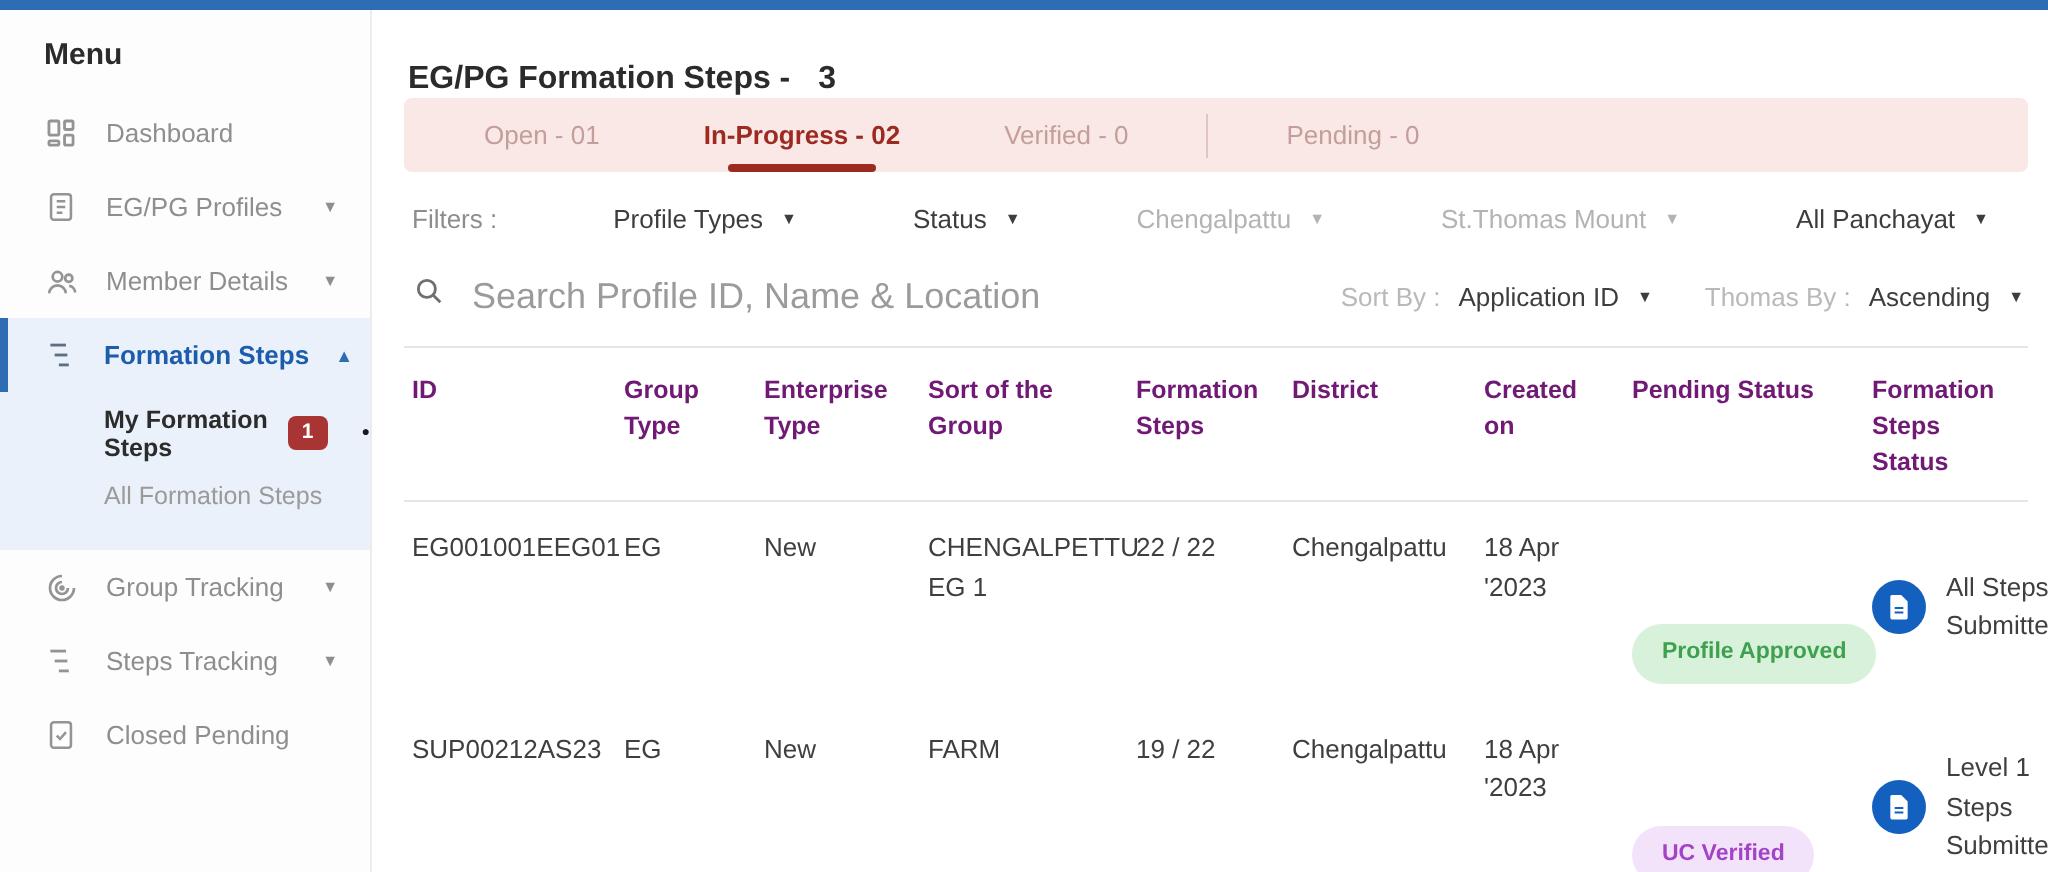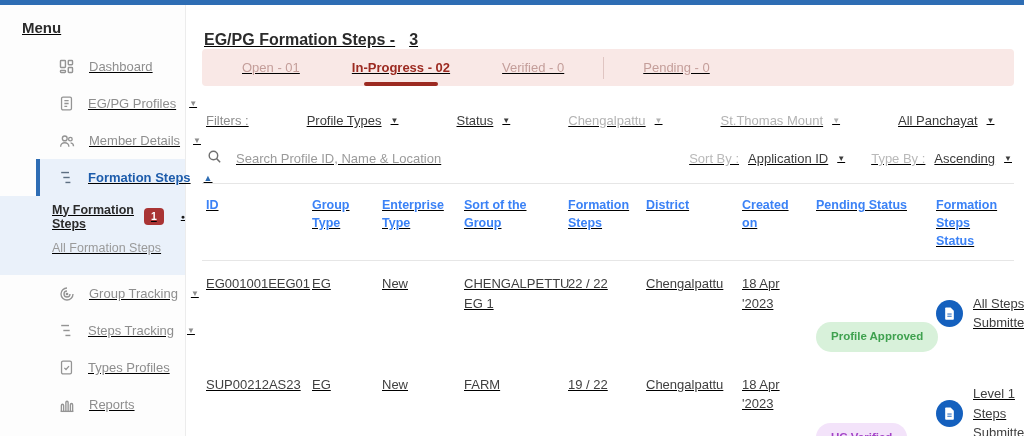--- a/index.html
+++ b/index.html
@@ -1,27 +1,27 @@
 <!DOCTYPE html>
 <html><head>
 <meta charset="utf-8">
 <style>
   * { margin:0; padding:0; box-sizing:border-box; }
   html,body { background:#fff; }
   .app { width:1024px; height:436px; overflow:hidden; position:relative;
          font-family:"Liberation Sans", sans-serif; background:#fff; }
   .topbar { height:5px; background:#2e6db4; }
-  .layout { display:flex; height:431px;text-decoration:underline; }
+  .layout { display:flex; height:431px; }
 
   
   .sidebar { width:186px; flex:0 0 186px; background:#fdfdfd;
              border-right:1px solid #ececec; padding-top:10px; }
   .menu-title { font-size:15px; font-weight:bold; color:#2b2b2b; padding:4px 0 12px 22px; }
   .nav-item { display:flex; align-items:center; height:37px; padding:0 16px 0 22px;
-              color:#8e8e8e; font-size:13px; gap:13px; cursor:pointer;margin-left:36px; }
+              color:#8e8e8e; font-size:13px; gap:13px; cursor:pointer; }
   .nav-item .icon { width:18px; height:18px; display:flex; align-items:center; color:#949494; }
   .nav-item .label { flex:1; white-space:nowrap; }
   .nav-item .arrow { font-size:8px; color:#8e8e8e; }
   .nav-item.active { background:#eaf1fa; color:#1d5cab; font-weight:bold;
                      border-left:4px solid #2e6db4; padding-left:18px; }
   .nav-item.active .arrow { color:#2e6db4; font-size:9px; }
   .nav-item.active .icon { color:#5d6f82; }
   .submenu { background:#eaf1fa; padding:5px 0 12px 0; }
   .sub-item { display:flex; align-items:center; height:31px; padding-left:52px;
               font-size:12.5px; color:#9a9a9a; gap:9px; cursor:pointer; }
@@ -36,44 +36,44 @@
                 display:flex; gap:14px; }
   .tabbar { height:37px; background:#f9e8e6; border-radius:4px;
             display:flex; align-items:center; padding-left:14px; }
   .tab { position:relative; height:100%; display:flex; align-items:center;
          padding:0 26px; font-size:13px; color:#c49e9a; cursor:pointer; white-space:nowrap; }
   .tab.active { color:#9c2a21; font-weight:bold; }
   .tab.active::after { content:""; position:absolute; left:50%; transform:translateX(-50%);
                        bottom:0; width:74px; height:4px; background:#9c2a21; border-radius:3px; }
   .tab-divider { width:1px; height:22px; background:#e0c5c2; margin:0 13px; }
 
-  .filters { margin-top:27px; display:flex; align-items:center; gap:30px;
+  .filters { margin-top:16px; display:flex; align-items:center; gap:30px;
              font-size:13px; color:#3d3d3d; padding-left:4px; }
   .flabel { color:#8d8d8d; }
   .dropdown { display:flex; align-items:center; gap:9px; cursor:pointer; white-space:nowrap;padding-left:28px; }
   .dropdown .darrow { font-size:8px; color:#3d3d3d; }
   .dropdown.muted { color:#b3b3b3; }
   .dropdown.muted .darrow { color:#b3b3b3; }
 
   .searchrow { margin-top:14px; display:flex; align-items:center; justify-content:space-between;
                padding:6px 2px 14px 4px; border-bottom:1px solid #e6e6e6; }
   .search { display:flex; align-items:center; gap:13px; flex:1; color:#6f6f6f; }
-  .search input { border:none; outline:none; font-size:13px; color:#444; width:320px;
+  .search input { border:none; outline:none; font-size:18px; color:#444; width:320px;
                   background:transparent; font-family:"Liberation Sans", sans-serif; }
   .search input::placeholder { color:#9b9b9b; }
   .sort { display:flex; align-items:center; gap:9px; font-size:13px; white-space:nowrap;margin-left:36px; }
   .sort .slabel { color:#b9b9b9; }
   .sort .svalue { color:#3d3d3d; display:flex; align-items:center; gap:9px; cursor:pointer; }
   .sort .darrow { font-size:8px; color:#3d3d3d; }
   .sort .gap { width:8px; }
 
   .thead, .trow { display:grid;
     grid-template-columns:106px 70px 82px 104px 78px 96px 74px 120px 1fr; }
   .thead { padding:12px 0 10px 4px; border-bottom:1px solid #e6e6e6; }
-  .th { font-size:12.5px; font-weight:bold; color:#3b82f6; padding-right:12px; line-height:1.45; }
+  .th { font-size:12.5px; font-weight:bold; color:#701a75; padding-right:12px; line-height:1.45; }
   .trow { padding:13px 0 10px 4px; cursor:pointer; }
   .td { font-size:13px; color:#3f3f3f; padding-right:12px; line-height:1.5; }
   .pill { display:inline-block; padding:6px 15px; border-radius:15px;
           font-size:11.5px; font-weight:bold; white-space:nowrap;margin-top:48px; }
   .pill.approved { background:#d8f1da; color:#3fa14f; }
   .pill.verified { background:#f3e3fa; color:#a343c7; }
   .steps-status { display:flex; align-items:center; gap:10px; }
   .doc-circle { width:27px; height:27px; border-radius:50%; background:#1460be;
                 display:flex; align-items:center; justify-content:center; flex:0 0 27px; cursor:pointer; }
 </style>
@@ -170,34 +170,23 @@
         <span class="arrow">▼</span>
       </div>
 
       <div class="nav-item">
         <span class="icon">
           <svg viewBox="0 0 24 24" width="17" height="17" fill="none" stroke="currentColor" stroke-width="1.8">
             <rect x="5" y="3" width="14" height="18" rx="2"></rect>
               <path d="M9 12.5l2.3 2.3 4.2-4.8"></path>
           </svg>
         </span>
-        <span class="label">Types Profiles</span>
-      </div>
-
-      <div class="nav-item">
-        <span class="icon">
-          <svg viewBox="0 0 24 24" width="18" height="18" fill="none" stroke="currentColor" stroke-width="1.8">
-            <path d="M4.5 20.5v-8a1.5 1.5 0 0 1 3 0v8"></path>
-              <path d="M10.5 20.5v-12a1.5 1.5 0 0 1 3 0v12"></path>
-            <path d="M16.5 20.5v-9a1.5 1.5 0 0 1 3 0v9"></path>
-              <path d="M3.5 20.5h17"></path>
-          </svg>
-        </span>
-        <span class="label">Reports</span>
-      </div>
+        <span class="label">Closed Pending</span>
+      </div>
+
     </aside>
 
     <main class="main">
       <h1 class="page-title">
         <span>EG/PG Formation Steps -</span>
         <span>3</span>
       </h1>
 
       <div class="tabbar">
         <div class="tab">
@@ -249,21 +238,21 @@
           </span>
           <input type="text" placeholder="Search Profile ID, Name &amp; Location" style="">
         </div>
         <div class="sort">
           <span class="slabel">Sort By :</span>
           <span class="svalue">
             <span>Application ID</span>
             <span class="darrow">▼</span>
           </span>
           <span class="gap"></span>
-          <span class="slabel">Type By :</span>
+          <span class="slabel">Thomas By :</span>
           <span class="svalue">
             <span>Ascending</span>
             <span class="darrow">▼</span>
           </span>
         </div>
       </div>
 
       <div>
         <div class="thead">
           <div class="th">ID</div>

